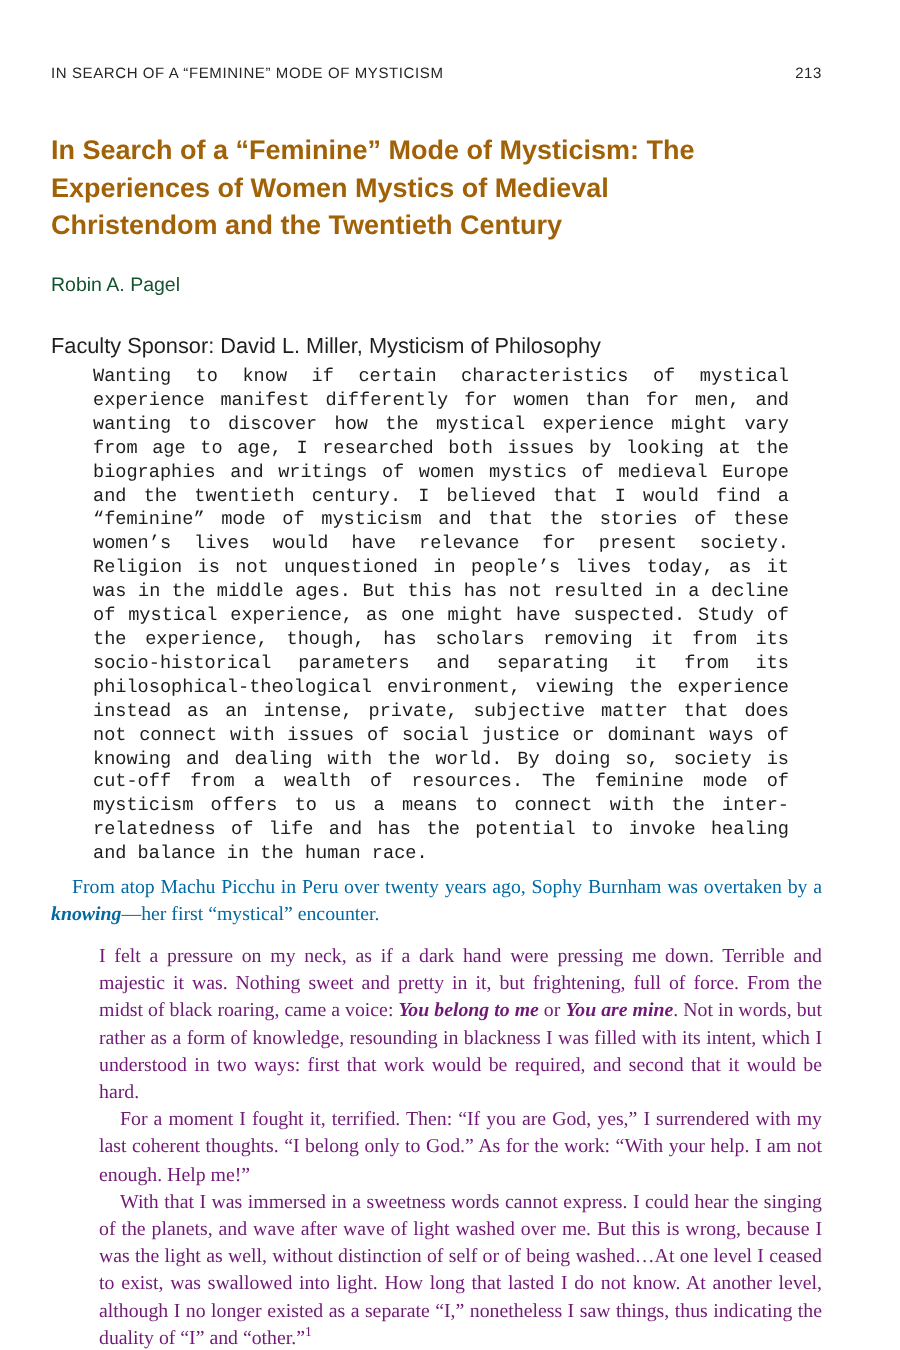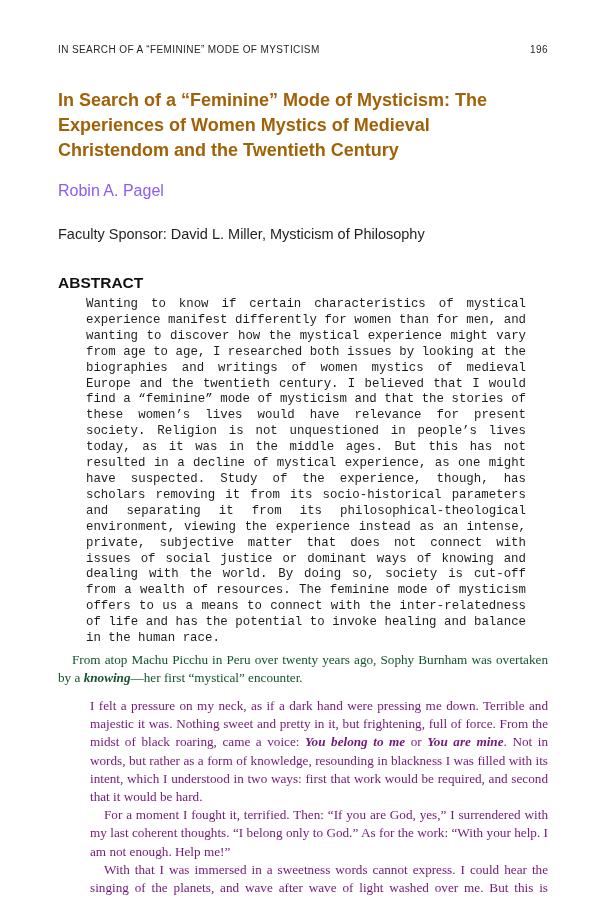--- a/index.html
+++ b/index.html
@@ -1,39 +1,39 @@
 <!DOCTYPE html>
 <html><head>
 <meta charset="utf-8">
 <style>
   html,body { margin:0; padding:0; background:#ffffff; }
   .page {
     position:relative;
     width:600px; height:900px;
     background:#ffffff;
     box-sizing:border-box;
-    padding:44px 52px 0 58px;
+    padding:44px 52px 0 34px;
     overflow:hidden;
     color:#1c1c1c;
   }
   .running-header {
     display:flex; justify-content:space-between; align-items:baseline;
     font-family:"Liberation Sans", sans-serif;
     font-size:10px; letter-spacing:0.4px; color:#262626;
   }
   .title {
     margin:33px 0 0 0;
     font-family:"Liberation Sans", sans-serif;
     font-weight:bold; font-size:18px; line-height:25px;
     color:#a16207; white-space:pre-line;
   }
   .author {
     margin:19px 0 0 0;
     font-family:"Liberation Sans", sans-serif;
-    font-size:16px; color:#8b5cf6;
+    font-size:13px; color:#14532d;
   }
   .sponsor {
     margin:26px 0 0 0;
     font-family:"Liberation Sans", sans-serif;
     font-size:14.5px; color:#1f1f1f;
   }
   .section-heading {
     margin:32px 0 0 0;
     font-family:"Liberation Sans", sans-serif;
     font-weight:bold; font-size:15.5px; color:#101010;
@@ -42,52 +42,51 @@
   .abstract-text {
     margin:5px 22px 0 28px;
     font-family:Liberation Mono, monospace;
     font-size:12.4px; line-height:15.9px;
     text-align:justify; color:#1d1d1d;
   }
   .intro-text {
     margin:4px 0 0 0;
     font-family:"Liberation Serif", serif;
     font-size:13.2px; line-height:18px;
-    text-align:justify; text-indent:14px; color:#14532d;
+    text-align:justify; text-indent:14px; color:#0369a1;
   }
   .block-quote {
     margin:10px 0 0 32px;
     font-family:"Liberation Serif", serif;
     font-size:13.2px; line-height:18.2px;
     text-align:justify; color:#701a75;
   }
   .block-quote p { margin:0; }
   .block-quote p.indent { text-indent:14px; }
   .bi { font-style:italic; font-weight:bold; }
   .footnote-sup { font-size:9px; line-height:0; vertical-align:super; }
 </style>
 </head>
 <body>
 
 <div class="page">
 
   <div class="running-header">
     <span>IN SEARCH OF A “FEMININE” MODE OF MYSTICISM</span>
-    <span>196</span>
+    <span>213</span>
   </div>
 
   <h1 class="title">In Search of a “Feminine” Mode of Mysticism: The
 Experiences of Women Mystics of Medieval
 Christendom and the Twentieth Century</h1>
 
   <p class="author">Robin A. Pagel</p>
 
   <p class="sponsor">Faculty Sponsor: David L. Miller, Mysticism of Philosophy</p>
 
-  <h2 class="section-heading">ABSTRACT</h2>
 
   <p class="abstract-text">Wanting to know if certain characteristics of mystical experience manifest differently for women than for men, and wanting to discover how the mystical experience might vary from age to age, I researched both issues by looking at the biographies and writings of women mystics of medieval Europe and the twentieth century. I believed that I would find a “feminine” mode of mysticism and that the stories of these women’s lives would have relevance for present society. Religion is not unquestioned in people’s lives today, as it was in the middle ages. But this has not resulted in a decline of mystical experience, as one might have suspected. Study of the experience, though, has scholars removing it from its socio-historical parameters and separating it from its philosophical-theological environment, viewing the experience instead as an intense, private, subjective matter that does not connect with issues of social justice or dominant ways of knowing and dealing with the world. By doing so, society is cut-off from a wealth of resources. The feminine mode of mysticism offers to us a means to connect with the inter-relatedness of life and has the potential to invoke healing and balance in the human race.</p>
 
 
   <p class="intro-text"><span>From atop Machu Picchu in Peru over twenty years ago, Sophy Burnham was overtaken by a </span><em class="bi">knowing</em><span>—her first “mystical” encounter.</span></p>
 
   <div class="block-quote">
     <p><span>I felt a pressure on my neck, as if a dark hand were pressing me down. Terrible and majestic it was. Nothing sweet and pretty in it, but frightening, full of force. From the midst of black roaring, came a voice: </span><em class="bi">You belong to me</em><span> or </span><em class="bi">You are mine</em><span>. Not in words, but rather as a form of knowledge, resounding in blackness I was filled with its intent, which I understood in two ways: first that work would be required, and second that it would be hard.</span></p>
     <p class="indent">For a moment I fought it, terrified. Then: “If you are God, yes,” I surrendered with my last coherent thoughts. “I belong only to God.” As for the work: “With your help. I am not enough. Help me!”</p>
     <p class="indent"><span>With that I was immersed in a sweetness words cannot express. I could hear the singing of the planets, and wave after wave of light washed over me. But this is wrong, because I was the light as well, without distinction of self or of being washed…At one level I ceased to exist, was swallowed into light. How long that lasted I do not know. At another level, although I no longer existed as a separate “I,” nonetheless I saw things, thus indicating the duality of “I” and “other.”</span><sup class="footnote-sup">1</sup></p>

